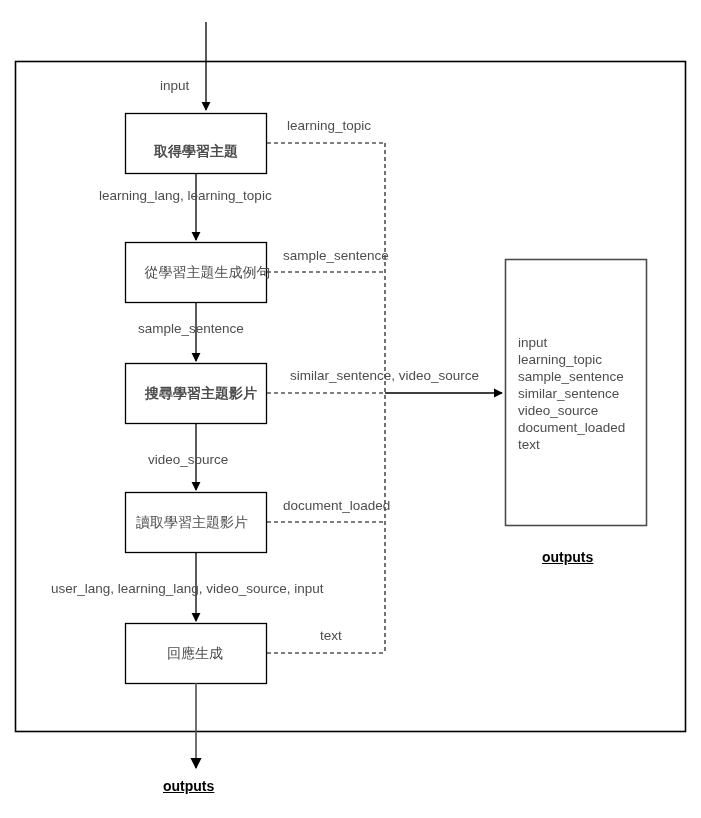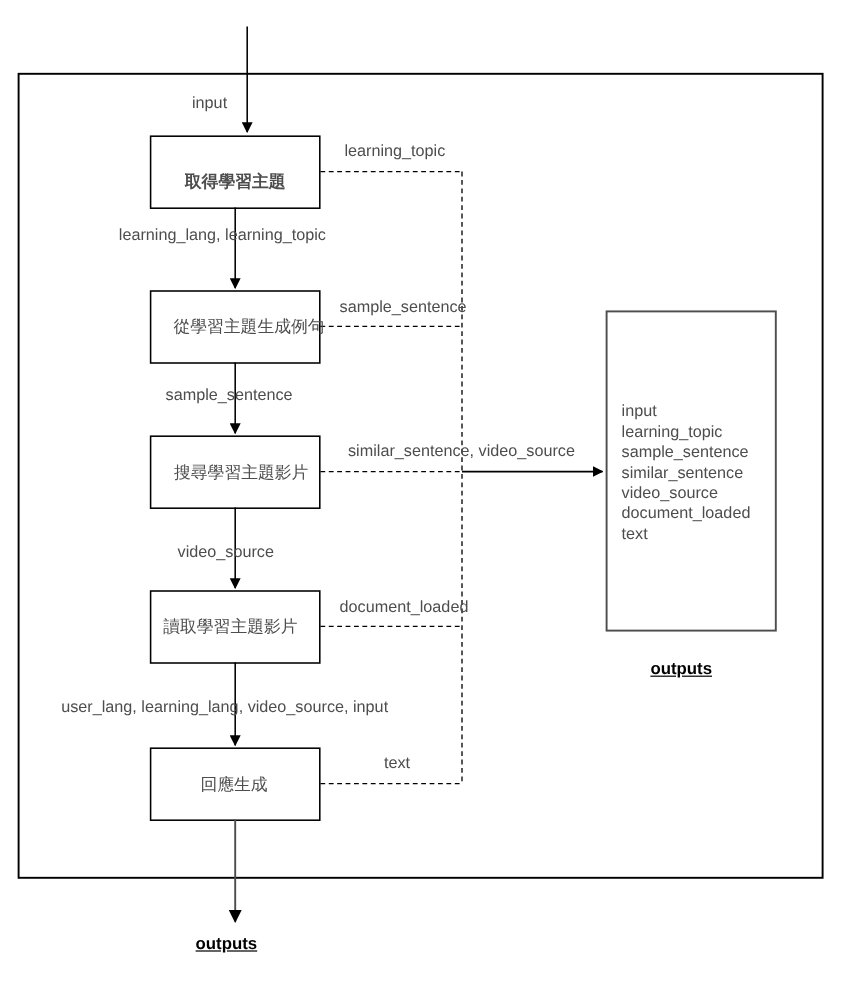--- a/index.html
+++ b/index.html
@@ -97,21 +97,21 @@
 
     <line x1="385" y1="143" x2="385" y2="653" stroke="#000000" stroke-width="1.1" stroke-dasharray="4 3"></line>
 
     <line x1="385" y1="393" x2="502" y2="393" stroke="#000000" stroke-width="1.3" marker-end="url(#arrow)"></line>
 
     <rect x="505.5" y="259.5" width="141" height="266" fill="#ffffff" stroke="#4d4d4d" stroke-width="1.6"></rect>
   </svg>
 
   <div class="node-label" style="left:125px; top:113px; width:142px; height:78px;font-weight:bold;">取得學習主題</div>
   <div class="node-label" style="left:125px; top:242px; width:165px; height:61px;">從學習主題生成例句</div>
-  <div class="node-label" style="left:125px; top:363px; width:152px; height:61px;">搜尋學習主題影片</div>
+  <div class="node-label" style="left:125px; top:363px; width:152px; height:61px;font-weight:bold;">搜尋學習主題影片</div>
   <div class="node-label" style="left:125px; top:492px; width:134px; height:61px;">讀取學習主題影片</div>
   <div class="node-label" style="left:125px; top:623px; width:140px; height:61px;border-radius:25px;">回應生成</div>
 
   <div class="edge-label" style="left:160px; top:78px;">input</div>
 
   <div class="edge-label" style="left:99px; top:188px;text-align:center;">learning_lang, learning_topic</div>
   <div class="edge-label" style="left:138px; top:321px;">sample_sentence</div>
   <div class="edge-label" style="left:148px; top:452px;">video_source</div>
   <div class="edge-label" style="left:51px; top:581px;">user_lang, learning_lang, video_source, input</div>
 

